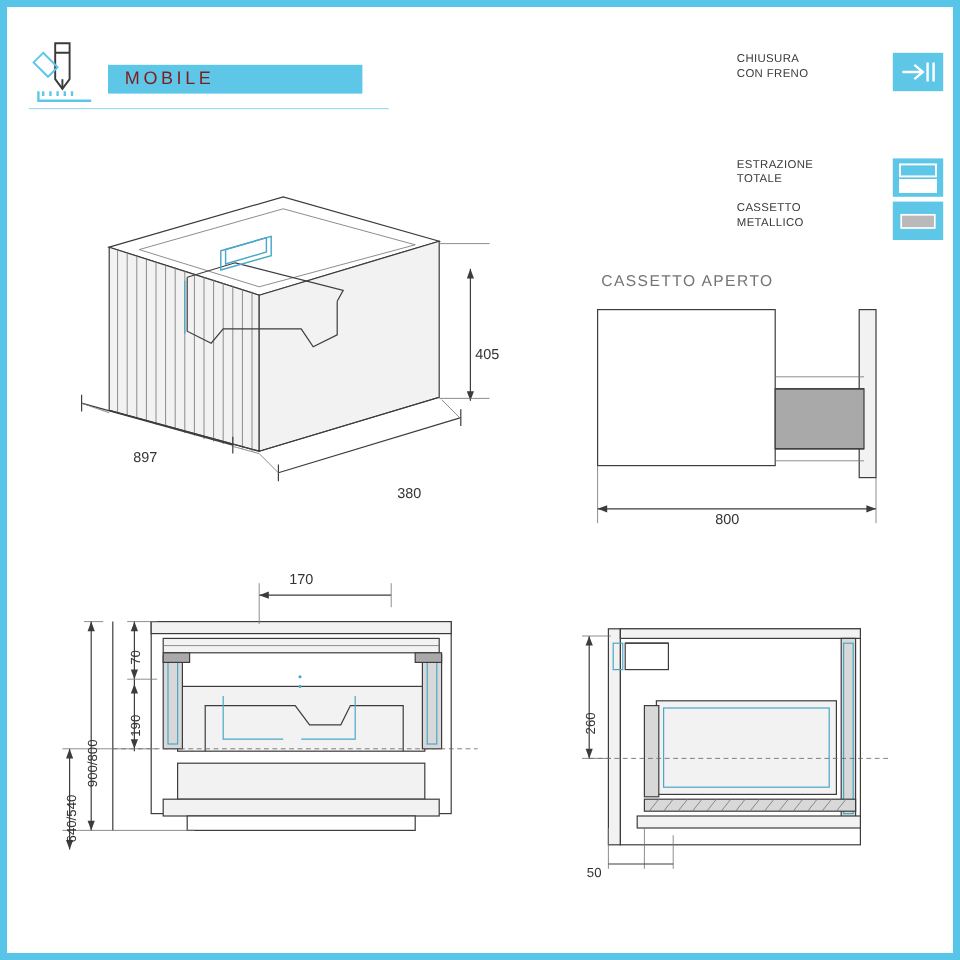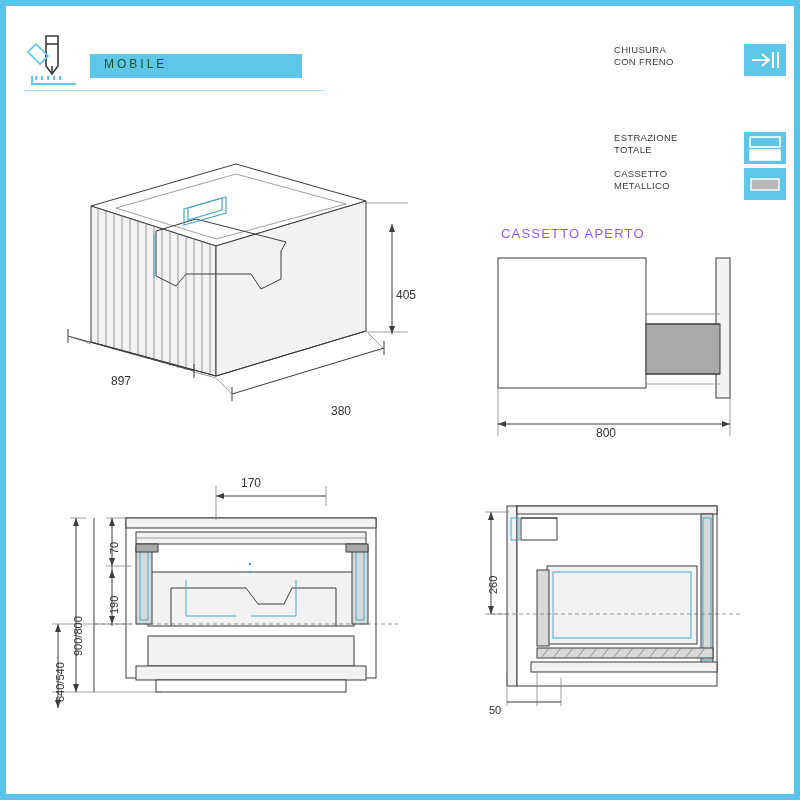--- a/index.html
+++ b/index.html
@@ -33,40 +33,40 @@
     font-style:italic;font-weight:bold;font-size:15px;letter-spacing:.5px;
     color:#3a3a3a;display:inline-block;
   }
   .hdr-title .t2{
     font-style:italic;font-size:10px;color:#5a5a5a;display:inline-block;margin-left:7px;
   }
   .hdr-bar{
     position:absolute;left:84px;top:48px;width:212px;height:24px;background:#5ec7e8;
   }
   .hdr-bar span{
-    position:absolute;left:14px;top:3px;font-size:12px;letter-spacing:3px;color:#14532d;
+    position:absolute;left:14px;top:3px;font-size:15px;letter-spacing:3px;color:#7f1d1d;
     font-weight:500;
   }
   .hdr-rule{
     position:absolute;left:18px;top:84px;width:300px;height:1px;background:#9fd9ea;
   }
 
   
   .feat{position:absolute;}
   .feat .lbl{
     position:absolute;right:52px;top:0;text-align:left;
     font-size:9.5px;font-weight:normal;line-height:12px;color:#3a3a3a;letter-spacing:.3px;
     width:120px;
   }
   .feat .box{
     position:absolute;right:0;top:0;width:42px;height:32px;background:#5ec7e8;
   }
   .dimtxt{position:absolute;font-size:12px;color:#333;}
   .dimtxt.sm{font-size:11px;}
-  .cap{position:absolute;font-size:13px;letter-spacing:1.2px;color:#8b5cf6;}
+  .cap{position:absolute;font-size:13px;letter-spacing:1.2px;color:#737373;}
 
   svg{display:block;}
   .st{fill:none;stroke:#3c3c3c;stroke-width:1;}
   .st-thin{fill:none;stroke:#777;stroke-width:.7;}
   .st-dash{fill:none;stroke:#6a6a6a;stroke-width:.7;stroke-dasharray:4 3;}
   .fill-l{fill:#f2f2f2;stroke:#3c3c3c;stroke-width:1;}
   .fill-m{fill:#d8d8d8;stroke:#3c3c3c;stroke-width:1;}
   .fill-d{fill:#a9a9a9;stroke:#3c3c3c;stroke-width:1;}
   .fill-w{fill:#ffffff;stroke:#3c3c3c;stroke-width:1;}
   .blue{stroke:#4aa7c8;}
@@ -293,21 +293,21 @@
       <polygon points="22,148 19,156 25,156" fill="#3c3c3c"></polygon>
       <polygon points="22,232 19,224 25,224" fill="#3c3c3c"></polygon>
     </svg>
     <div class="dimtxt" style="left:205px;top:0px;">170</div>
     <div class="vtxt" style="left:72px;top:78px;">70</div>
     <div class="vtxt" style="left:72px;top:138px;">190</div>
     <div class="vtxt" style="left:36px;top:180px;">900/800</div>
     <div class="vtxt" style="left:18px;top:226px;">640/540</div>
   </div>
 
-  <div style="position:absolute;left:445px;top:460px;width:330px;height:290px;text-decoration:underline;">
+  <div style="position:absolute;left:445px;top:478px;width:330px;height:290px;text-decoration:underline;">
     <svg width="330" height="290" viewBox="0 0 330 290">
 
       <rect x="56" y="40" width="10" height="180" class="fill-l"></rect>
 
       <rect x="66" y="40" width="200" height="180" class="fill-w"></rect>
 
       <rect x="66" y="40" width="200" height="8" class="fill-l"></rect>
 
       <rect x="70" y="52" width="36" height="22" class="fill-w"></rect>
       <line x1="70" y1="52" x2="106" y2="52" class="st"></line>

